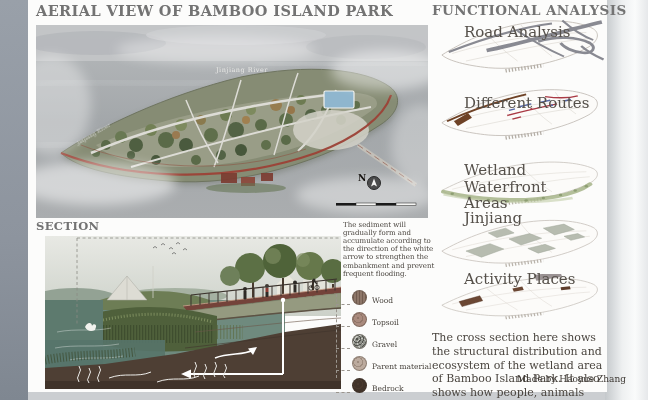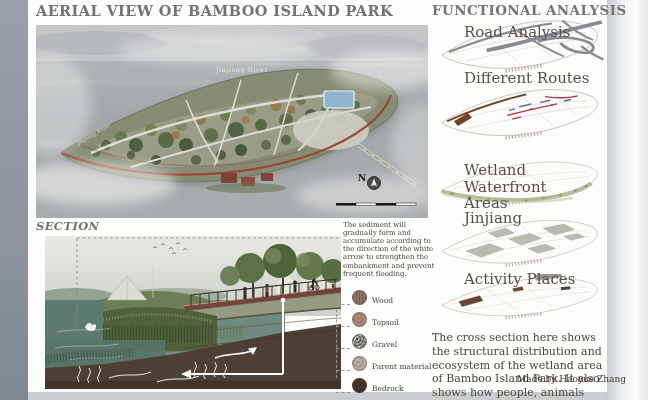--- a/index.html
+++ b/index.html
@@ -8,21 +8,21 @@
          font-family:"DejaVu Serif", serif;background:#c6c9cc;}
   .strip-left{position:absolute;left:0;top:0;width:28px;height:400px;
       background:linear-gradient(180deg,#99a0a9 0%,#8d949e 60%,#7f8791 100%);}
   .strip-right{position:absolute;left:605px;top:0;width:43px;height:400px;
       background:linear-gradient(90deg,#c4c8cb 0%,#eef0f1 40%,#fafbfb 70%,#e6e8ea 100%);}
   .strip-bottom{position:absolute;left:28px;top:392px;width:577px;height:8px;background:#cbced1;}
   .board{position:absolute;left:28px;top:0;width:579px;height:392px;background:#fcfcfb;}
   .t-main{position:absolute;font-weight:bold;color:#737373;letter-spacing:.4px;white-space:nowrap;}
   #leftTitle{left:8px;top:2px;font-size:14.5px;}
   #rightTitle{left:404px;top:2px;font-size:13.5px;text-align:right;}
-  #sectionTitle{left:8px;top:219px;font-size:11.5px;font-style:italic;}
+  #sectionTitle{left:8px;top:219px;font-size:11.5px;}
   .art{position:absolute;display:block;}
   #aerialArt{left:8px;top:25px;}
   #sectionArt{left:17px;top:236px;}
   .fa-svg{position:absolute;left:407px;width:172px;z-index:1;}
   .lbl{position:absolute;left:404px;font-size:15px;color:#55504a;z-index:2;line-height:1.1;margin-left:32px;}
   .para{position:absolute;font-size:7px;line-height:1.16;color:#4a453f;z-index:2;}
   #sedNote{left:315px;top:221px;width:92px;}
   #faDesc{left:404px;top:331px;width:176px;font-size:11px;line-height:1.25;}
   #madeBy{position:absolute;left:424px;top:374px;width:174px;text-align:right;
           font-size:9px;color:#3d3833;z-index:2;}
@@ -306,21 +306,21 @@
       <g fill="none" stroke="#80818a" opacity=".92">
         <path d="M16,48 C56,30 96,16 136,10" stroke-width="3"></path>
         <path d="M60,46 C104,36 148,20 194,8" stroke-width="5"></path>
         <path d="M120,34 C142,26 166,28 180,36 C188,42 184,50 172,49 C160,48 150,42 146,36" stroke-width="3.5"></path>
         <path d="M148,6 C158,16 170,26 184,32" stroke-width="2.5"></path>
         <path d="M96,20 C112,32 130,44 150,54" stroke-width="2.5"></path>
         <path d="M170,40 C178,48 188,54 196,58" stroke-width="3"></path>
       </g>
     </svg>
 
-    <div class="lbl" style="top:70px">Different Routes</div>
+    <div class="lbl" style="top:95px">Different Routes</div>
     <svg class="fa-svg" style="top:85px" width="172" height="58" viewBox="0 0 200 80" preserveAspectRatio="none">
       <path d="M8,52 C30,36 62,18 102,10 C136,3 168,7 184,17 C192,23 190,33 179,41 C150,60 104,73 62,69 C37,66 16,60 8,52 Z" fill="#fcfbf9" stroke="#bdb7b0" stroke-width="1"></path>
       <g stroke="#d8d3cc" stroke-width=".7" fill="none">
         <path d="M20,50 C60,36 110,24 176,22"></path>
           <path d="M36,60 C86,48 136,34 180,30"></path>
         <path d="M100,12 C110,28 122,42 136,54"></path>
           <path d="M140,10 C146,22 154,32 164,40"></path>
       </g>
       <path d="M82,73 L126,66" stroke="#b4aea6" stroke-width="5" stroke-dasharray="1.5,2.2"></path>
       <path d="M14,50 C44,34 74,22 106,13" fill="none" stroke="#6e4226" stroke-width="2.5"></path>

